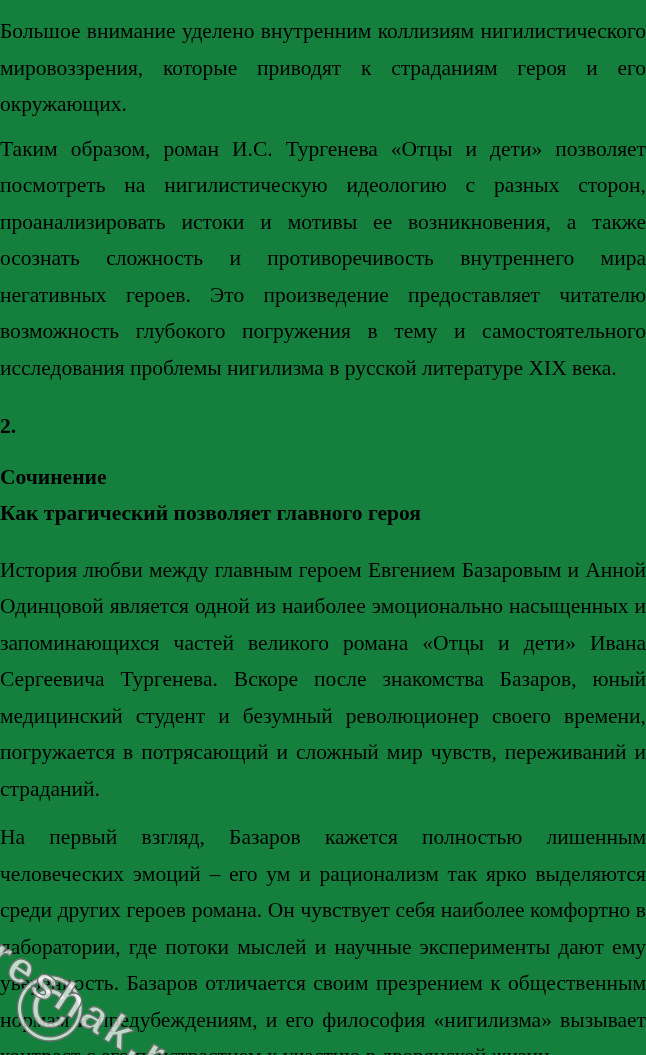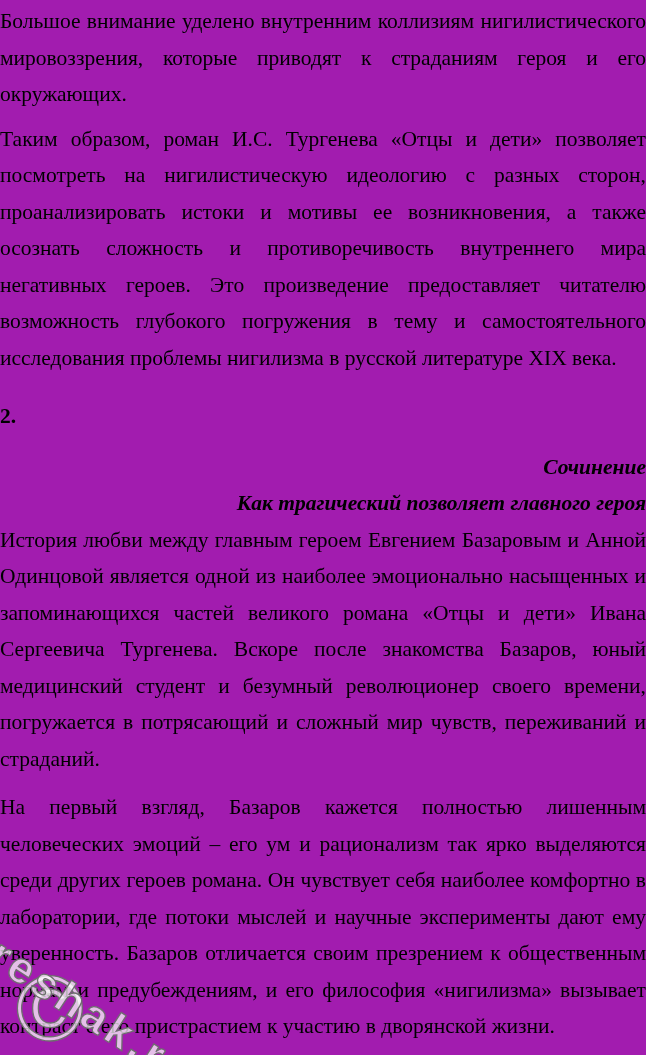--- a/index.html
+++ b/index.html
@@ -4,53 +4,53 @@
 <style>
   html, body {
     margin: 0;
     padding: 0;
     background: #ffffff;
   }
   .page {
     position: relative;
     width: 646px;
     height: 1055px;
-    background: #a21caf;
+    background: #15803d;
     overflow: hidden;
     font-family: "Liberation Serif", "DejaVu Serif", serif;
     font-size: 21.5px;
     line-height: 36.5px;
     color: #000000;
     box-sizing: border-box;
-    padding-top: 3px;
+    padding-top: 13px;
   }
   .para {
     margin: 0 0 8px 0;
     text-align: justify;
     text-justify: inter-word;
   }
   .section-number {
     margin: 22px 0 0 0;
     font-weight: bold;
     font-size: 21.5px;
     line-height: 36.5px;
     text-align: left;
   }
   .heading-line {
     margin: 0;
     font-weight: bold;
-    font-style: italic;
     font-size: 21.5px;
     line-height: 36.5px;
-    text-align: right;
+    text-align: left;
   }
   .heading-line.first {
     margin-top: 14px;
   }
   .body-start {
+    margin-top: 20px;
   }
   .body-second {
     margin-top: 12px;
   }
   
   .watermark {
     position: absolute;
     left: 0;
     top: 910px;
     width: 220px;

